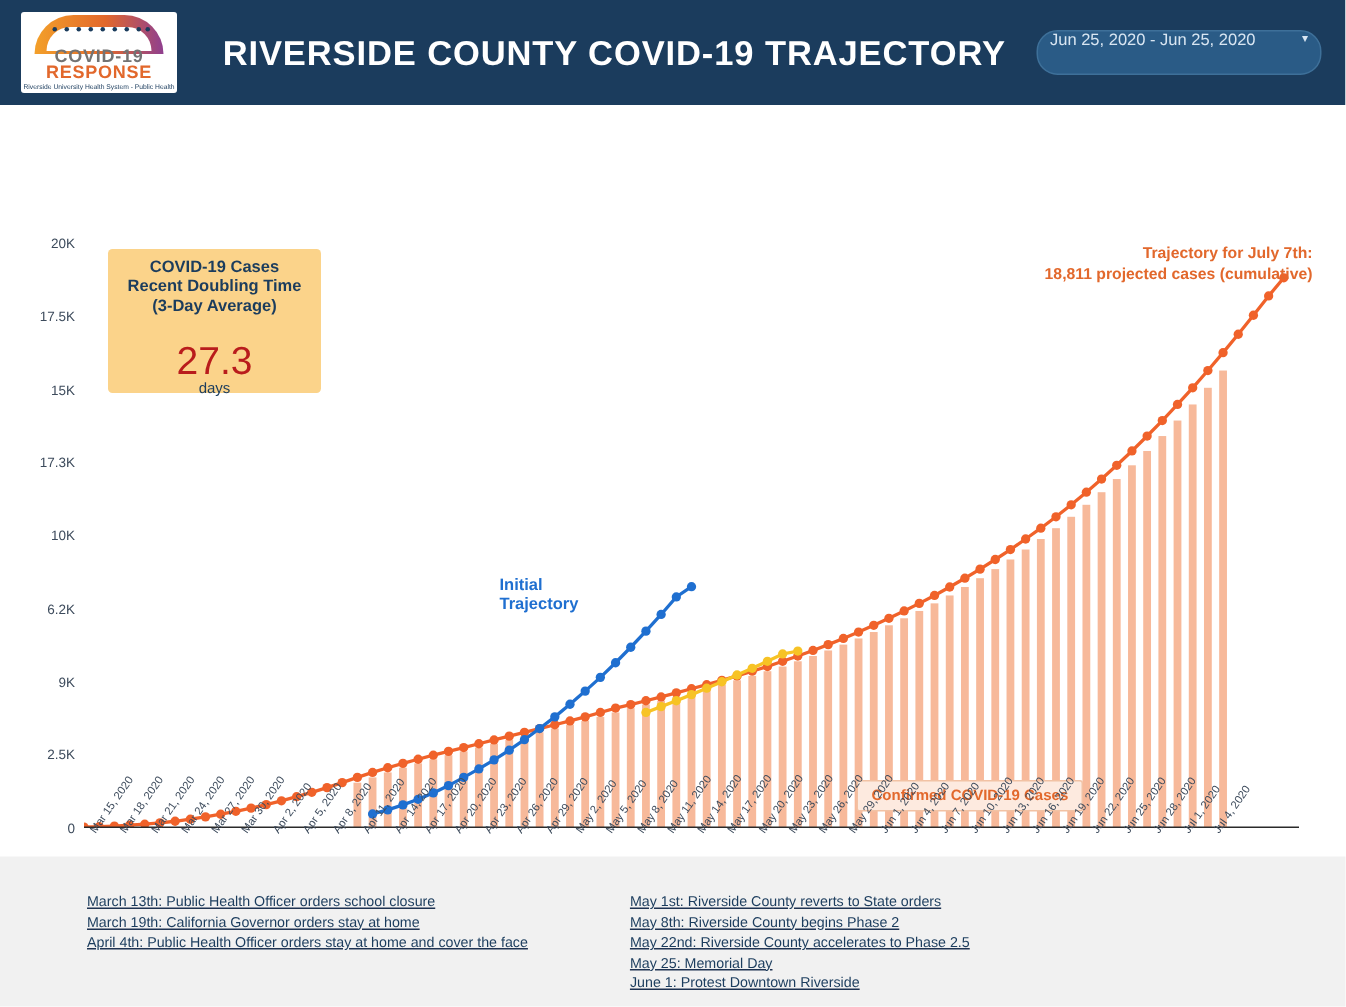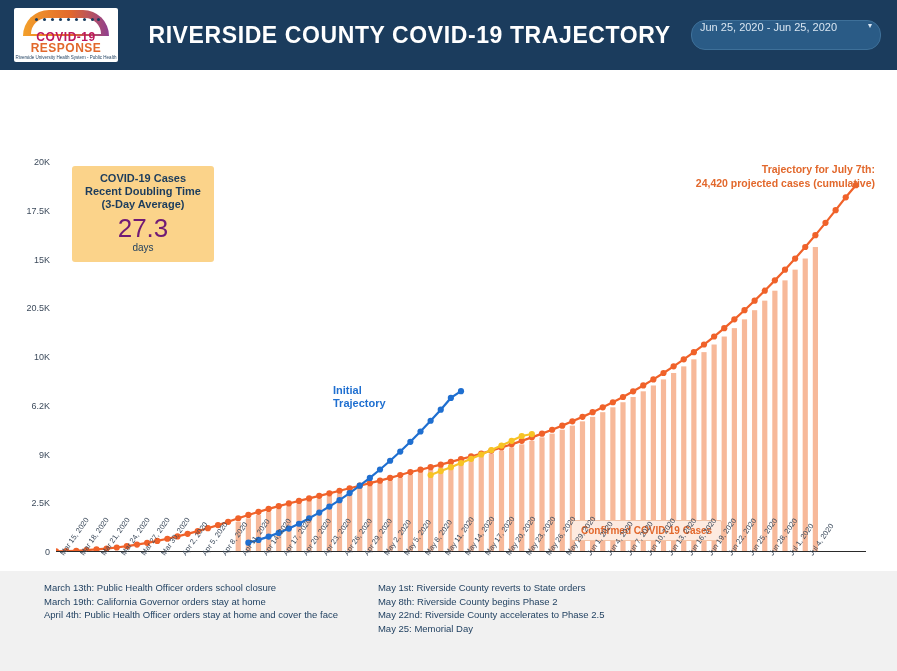--- a/index.html
+++ b/index.html
@@ -27,21 +27,21 @@
     background:#ffffff;
   }
   .logo-dots{
     position:absolute;top:7px;left:50%;transform:translateX(-50%);width:70px;height:8px;
   }
   .logo-dots span{
     position:absolute;top:3px;width:3px;height:3px;border-radius:50%;background:#1b3c5d;
   }
   .logo-txt1{
     position:absolute;top:22px;left:0;right:0;text-align:center;
-    font-size:12px;font-weight:bold;color:#be185d;letter-spacing:.5px;
+    font-size:12px;font-weight:bold;color:#737373;letter-spacing:.5px;
   }
   .logo-txt2{
     position:absolute;top:33px;left:0;right:0;text-align:center;
     font-size:12px;font-weight:bold;color:#e2682c;letter-spacing:.5px;
   }
   .logo-txt3{
     position:absolute;bottom:2px;left:0;right:0;text-align:center;
     font-size:4.5px;color:#1b3c5d;
   }
   .title{
@@ -66,21 +66,21 @@
   .axis-x{
     position:absolute;left:0;bottom:0;width:810px;height:1px;background:#2a2a2a;
   }
   .svgchart{position:absolute;left:0;top:0;}
   
   .doubling-box{
     position:absolute;left:72px;top:96px;width:142px;height:96px;
     background:#fbd38a;border-radius:3px;text-align:center;padding-top:6px;box-sizing:border-box;
   }
   .doubling-box .t1{font-size:11px;font-weight:bold;color:#1b3c5d;line-height:13px;}
-  .doubling-box .num{font-size:26px;color:#701a75;margin-top:2px;}
+  .doubling-box .num{font-size:26px;color:#b91c1c;margin-top:14px;}
   .doubling-box .days{font-size:10px;color:#1b3c5d;margin-top:-2px;}
   .annot-proj{
     position:absolute;right:22px;top:92px;text-align:right;
     font-size:10.5px;font-weight:bold;color:#e2682c;line-height:14px;
   }
   .annot-initial{
     position:absolute;left:333px;top:314px;
     font-size:11px;font-weight:bold;color:#1f6fd0;line-height:13px;
   }
   .annot-confirmed{
@@ -109,21 +109,21 @@
     position:absolute;right:14px;top:538px;display:flex;align-items:center;gap:6px;
     font-size:12px;color:#6b7b8c;
   }
   
   .footer{
     position:absolute;left:0;top:571px;width:897px;height:100px;background:#f1f1f1;
     padding:10px 0 0 44px;box-sizing:border-box;
   }
   .footer h4{margin:0 0 4px 0;font-size:10.5px;font-weight:bold;color:#1b3c5d;}
   .cols{display:flex;gap:40px;}
-  .cols ul{list-style:none;margin:0;padding:0;}
+  .cols ul{list-style:none;margin:14px;padding:0;text-decoration:underline;}
   .cols li{font-size:9.5px;color:#1b3c5d;line-height:13.5px;}
 </style>
 </head>
 <body>
 
 <div class="header">
   <div class="logo-box">
     <div class="logo-arc"></div>
     <div class="logo-dots">
       <span style="left:4px"></span>
@@ -146,21 +146,21 @@
     <span class="caret">▾</span>
   </div>
 </div>
 
 <div class="chart-wrap">
 
   <div class="plot">
     <div class="y-axis-label" style="top:0%">20K</div>
     <div class="y-axis-label" style="top:12.5%">17.5K</div>
     <div class="y-axis-label" style="top:25%">15K</div>
-    <div class="y-axis-label" style="top:37.5%">20.5K</div>
+    <div class="y-axis-label" style="top:37.5%">17.3K</div>
     <div class="y-axis-label" style="top:50%">10K</div>
     <div class="y-axis-label" style="top:62.5%">6.2K</div>
     <div class="y-axis-label" style="top:75%">9K</div>
     <div class="y-axis-label" style="top:87.5%">2.5K</div>
     <div class="y-axis-label" style="top:100%">0</div>
 
     <svg class="svgchart" id="svgchart" width="810" height="390">
         <rect x="179.65" y="359.775" width="5.2" height="30.225000000000023" fill="#f7b99a"></rect>
         <rect x="189.775" y="356.265" width="5.2" height="33.735000000000014" fill="#f7b99a"></rect>
         <rect x="199.9" y="352.95" width="5.2" height="37.05000000000001" fill="#f7b99a"></rect>
@@ -342,21 +342,21 @@
   <div class="doubling-box">
     <div class="t1">COVID-19 Cases</div>
     <div class="t1">Recent Doubling Time</div>
     <div class="t1">(3-Day Average)</div>
     <div class="num">27.3</div>
     <div class="days">days</div>
   </div>
 
   <div class="annot-proj">
     <div>Trajectory for July 7th:</div>
-    <div>24,420 projected cases (cumulative)</div>
+    <div>18,811 projected cases (cumulative)</div>
   </div>
   <div class="annot-initial">
     <div>Initial</div>
     <div>Trajectory</div>
   </div>
   <div class="annot-confirmed">Confirmed COVID-19 Cases</div>
 
   <div class="xlabels" id="xlabels">
       <span style="left: 2px;">Mar 15, 2020</span>
       <span style="left: 22.25px;">Mar 18, 2020</span>
@@ -433,15 +433,16 @@
     <ul id="foot-left">
         <li>March 13th: Public Health Officer orders school closure</li>
         <li>March 19th: California Governor orders stay at home</li>
         <li>April 4th: Public Health Officer orders stay at home and cover the face</li>
       </ul>
     <ul id="foot-right">
         <li>May 1st: Riverside County reverts to State orders</li>
         <li>May 8th: Riverside County begins Phase 2</li>
         <li>May 22nd: Riverside County accelerates to Phase 2.5</li>
         <li>May 25: Memorial Day</li>
+        <li>June 1: Protest Downtown Riverside</li>
       </ul>
   </div>
 </div>
 
 </body></html>

